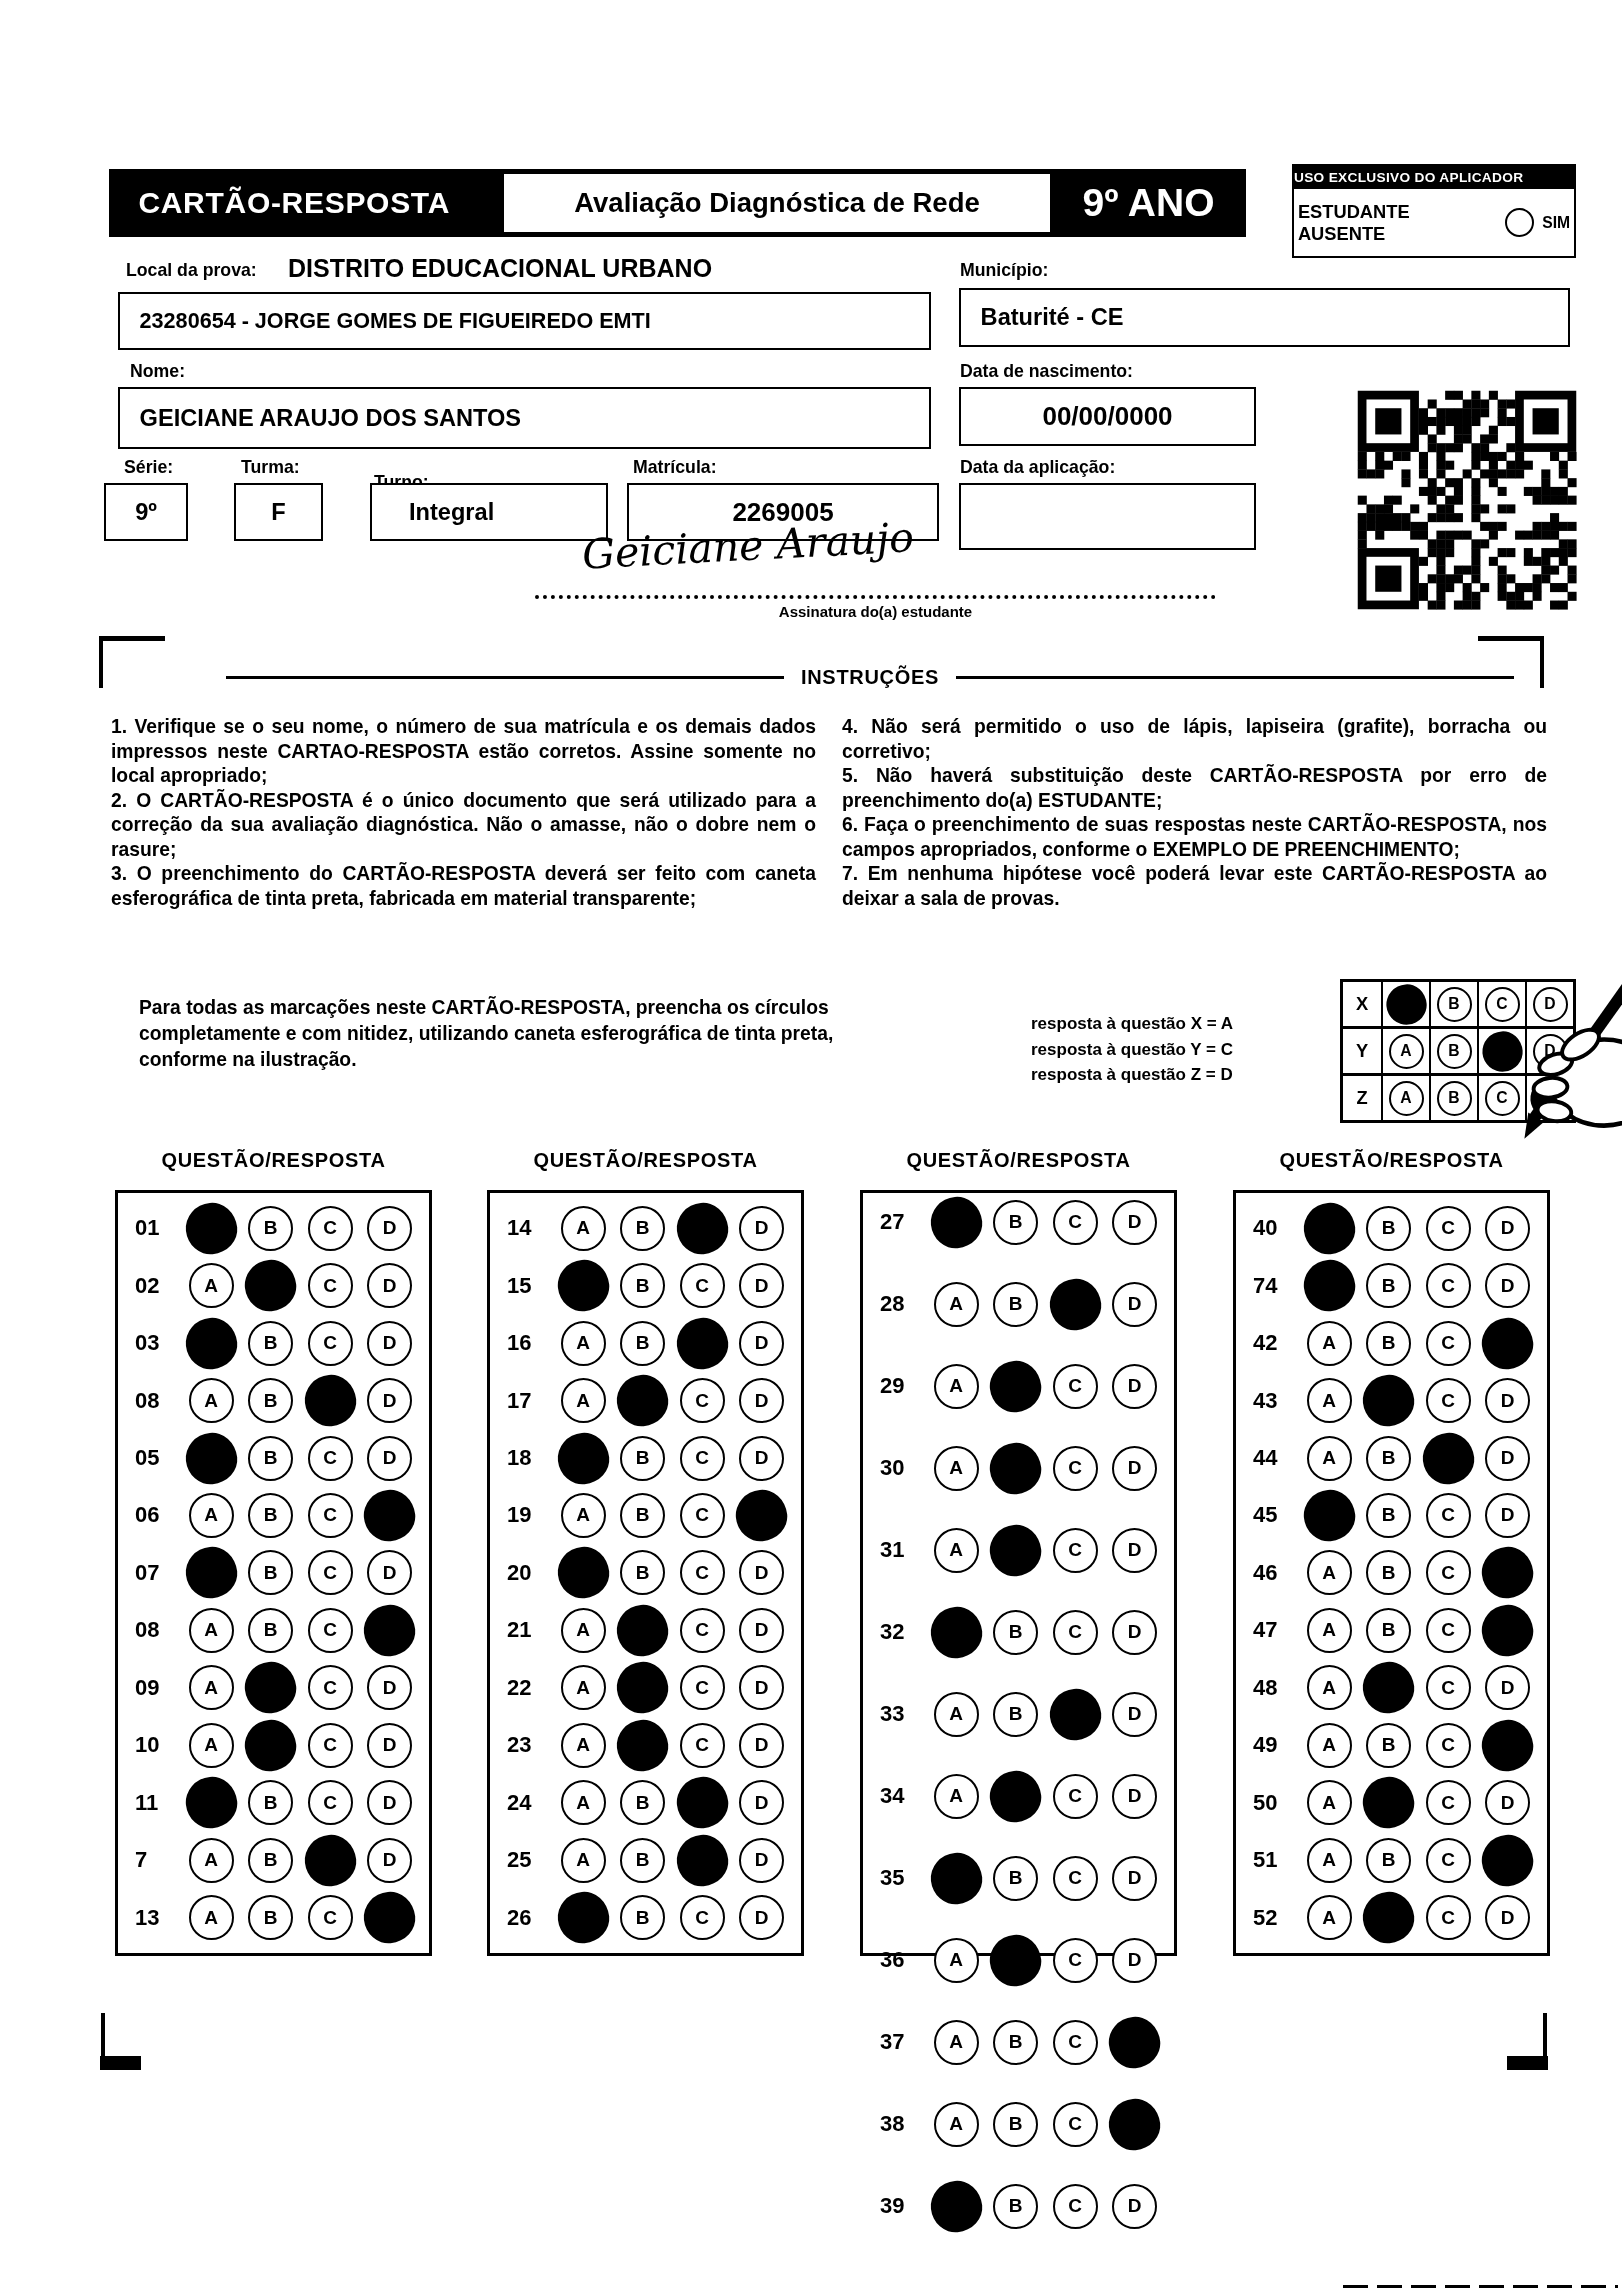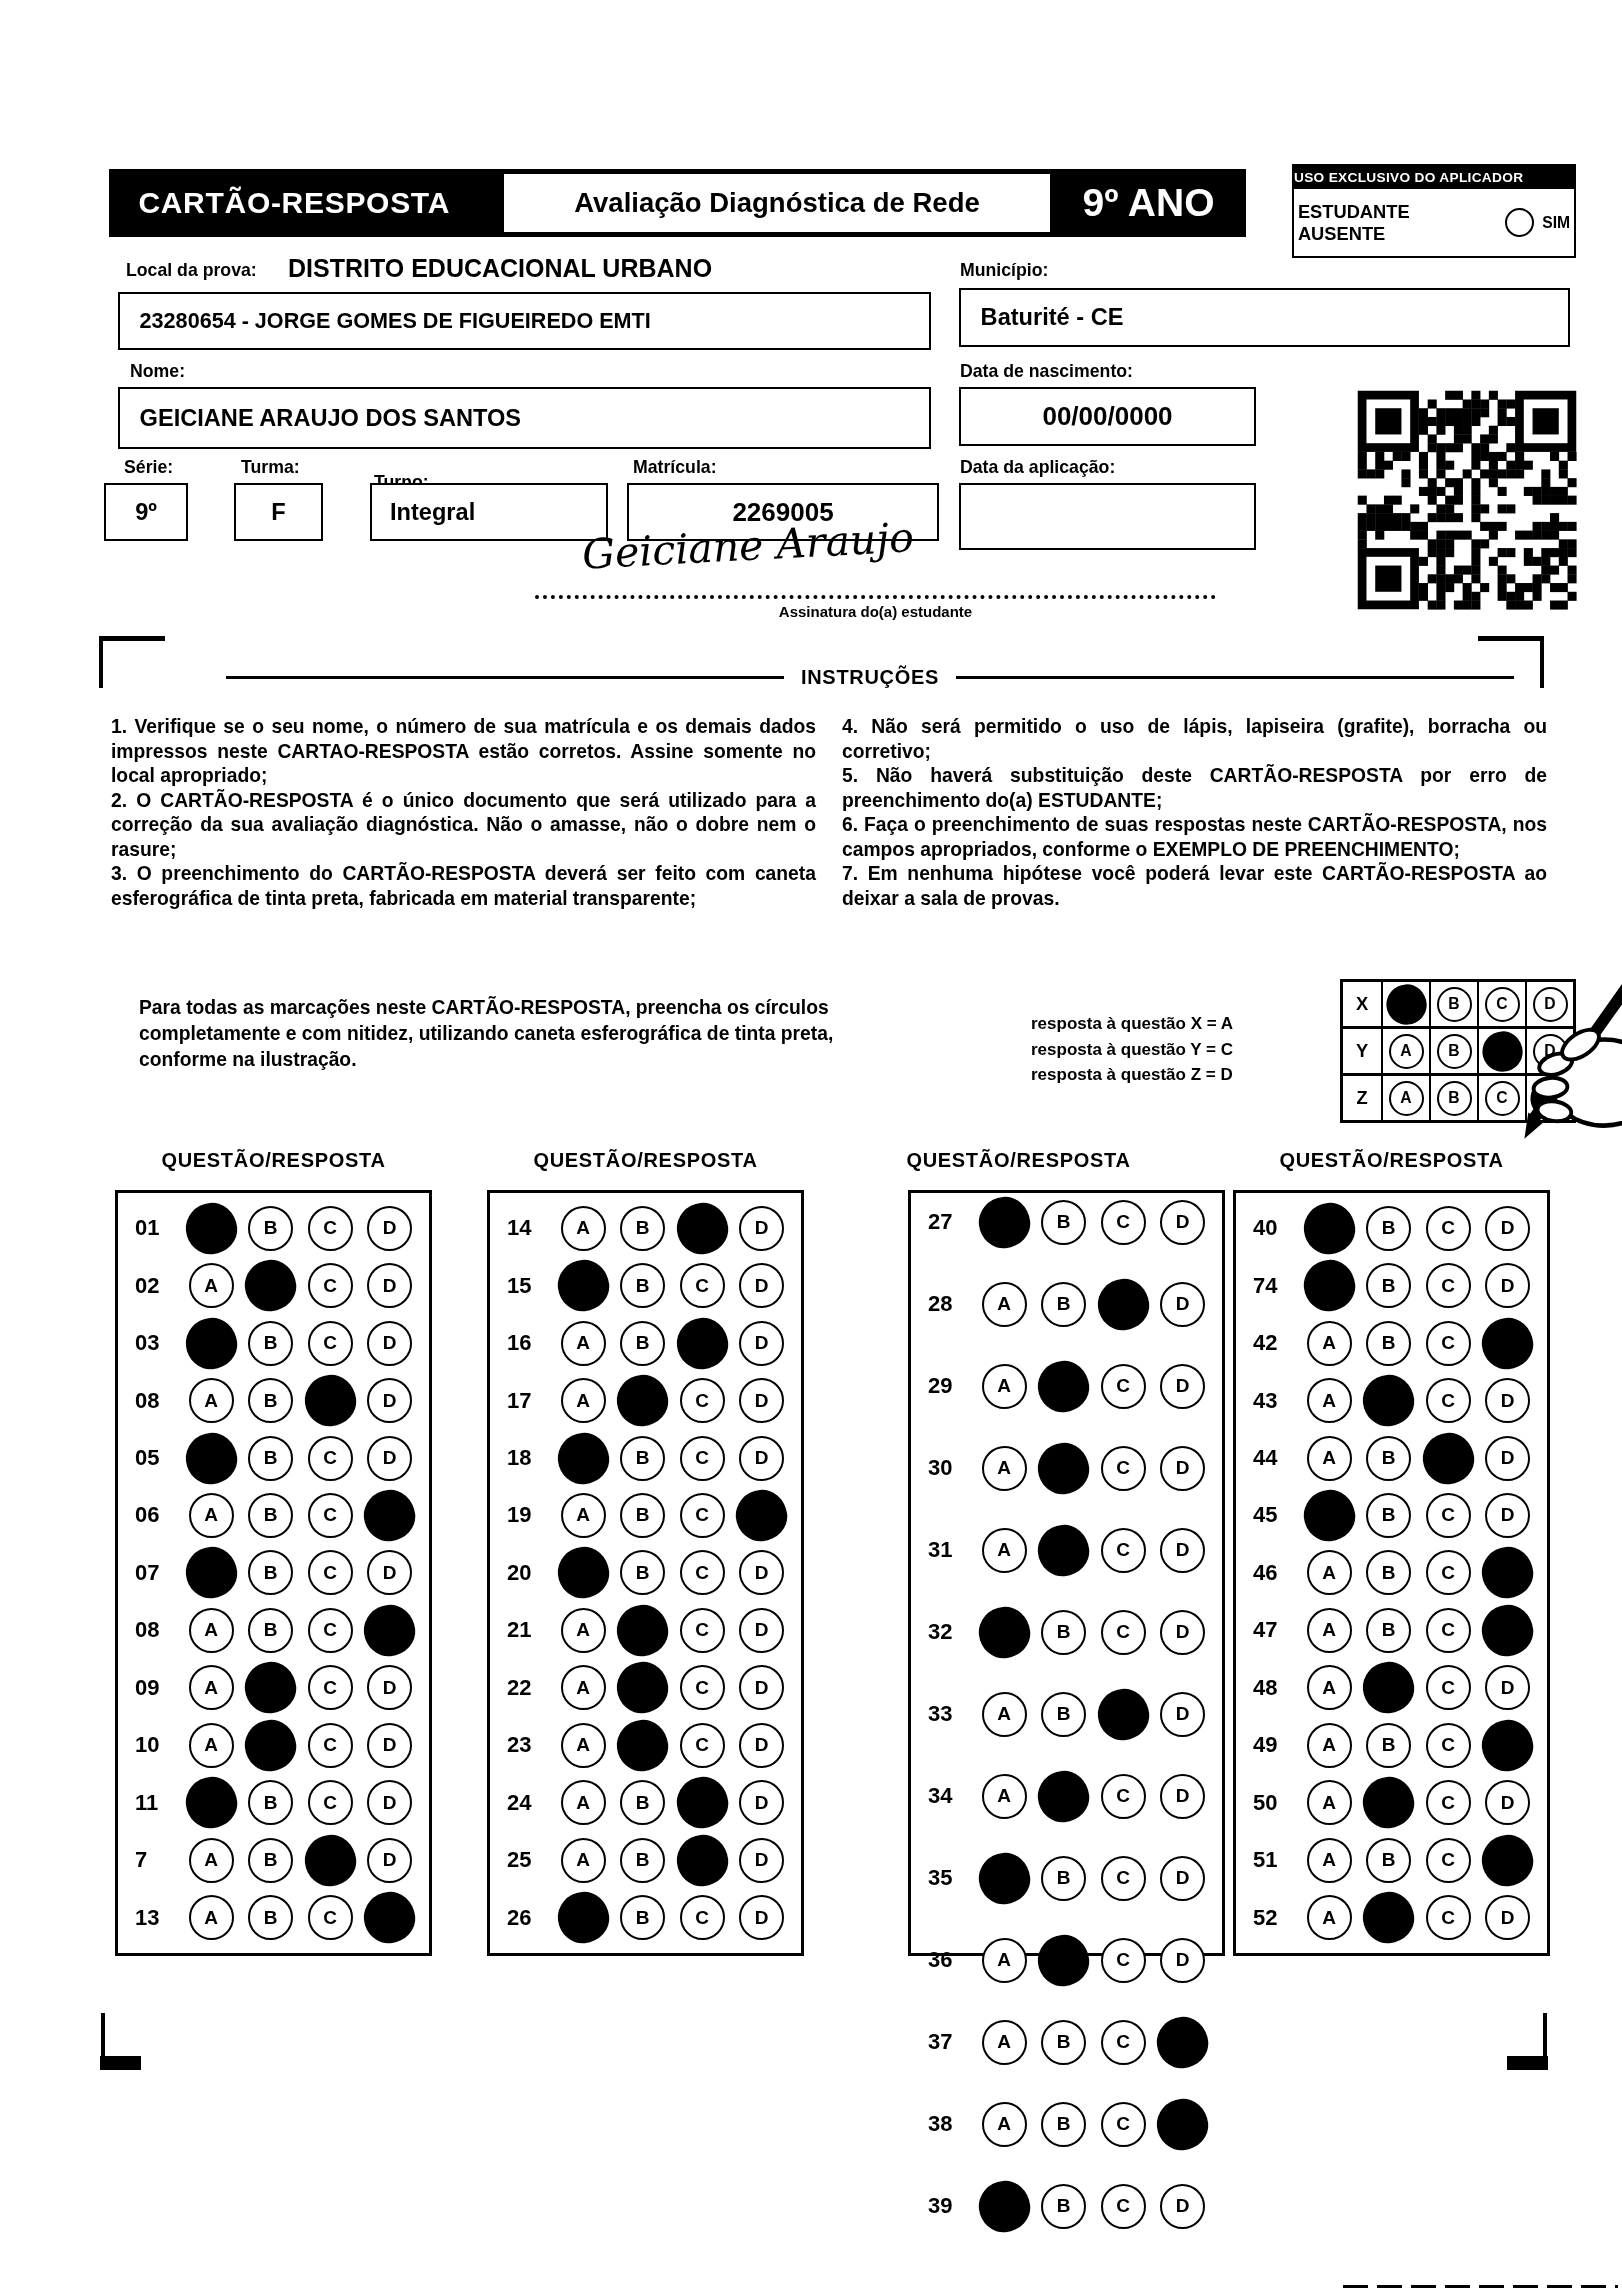--- a/index.html
+++ b/index.html
@@ -139,21 +139,21 @@
     <span class="val">9º</span>
   </div>
 
   <div class="lbl" style="left:241px;top:457px;">Turma:</div>
   <div class="fbox center" style="left:234px;top:483px;width:85px;height:54px;">
     <span class="val">F</span>
   </div>
 
   <div class="lbl" style="left:374px;top:472px;">Turno:</div>
   <div class="fbox" style="left:370px;top:483px;width:234px;height:54px;">
-    <span class="val" style="padding-left:18px;">Integral</span>
+    <span class="val" style="padding-left:37px;">Integral</span>
   </div>
 
   <div class="lbl" style="left:633px;top:457px;">Matrícula:</div>
   <div class="fbox center" style="left:627px;top:483px;width:308px;height:54px;">
     <span class="val" style="font-size:26px;">2269005</span>
   </div>
 
   <div class="lbl" style="left:960px;top:457px;">Data da aplicação:</div>
   <div class="fbox" style="left:959px;top:483px;width:293px;height:63px;">
     <span class="val"></span>
@@ -689,21 +689,21 @@
         </div>
         <div class="q-row">
           <span class="qnum">26</span>
           <span class="bub filled">A</span>
           <span class="bub">B</span>
           <span class="bub">C</span>
           <span class="bub">D</span>
         </div>
       </div>
       <div class="qcol-head" style="left: 860px;">QUESTÃO/RESPOSTA</div>
-      <div class="qcol-box" style="left: 908px; gap: 37px;">
+      <div class="qcol-box" style="left: 860px; gap: 37px;">
         <div class="q-row">
           <span class="qnum">27</span>
           <span class="bub filled">A</span>
           <span class="bub">B</span>
           <span class="bub">C</span>
           <span class="bub">D</span>
         </div>
         <div class="q-row">
           <span class="qnum">28</span>
           <span class="bub">A</span>

